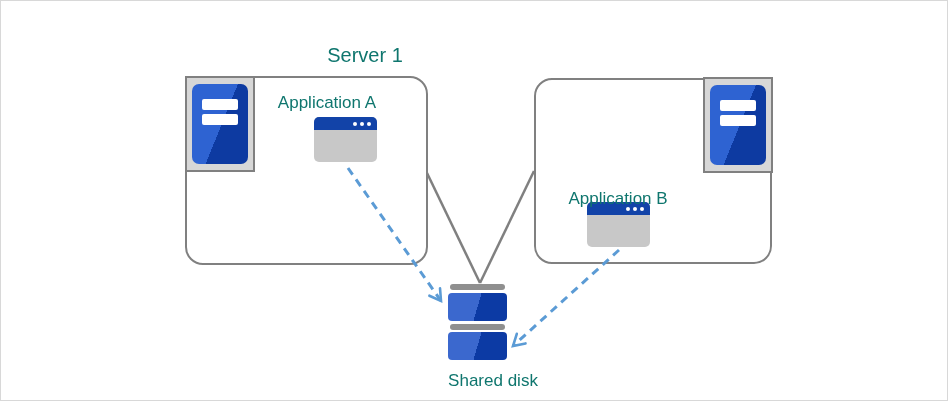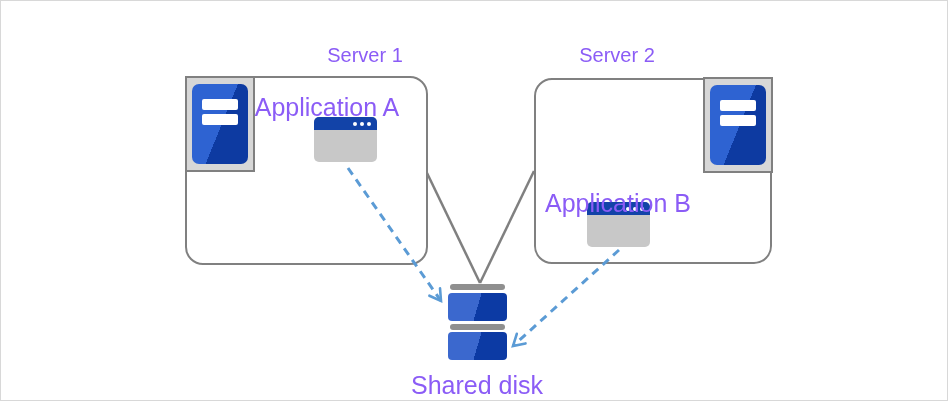--- a/index.html
+++ b/index.html
@@ -15,31 +15,31 @@
     background: #ffffff;
     border: 1px solid #d8d8d8;
     box-sizing: border-box;
     overflow: hidden;
   }
 
   
   .label {
     position: absolute;
     transform: translateX(-50%);
-    color: #8b5cf6;
+    color: #0f766e;
     white-space: nowrap;
     z-index: 7;
   }
   .label.server { font-size: 20px; }
-  .label.small  { font-size: 25px; }
+  .label.small  { font-size: 17px; }
   #server1-label     { left: 364px; top: 43px; }
   #server2-label     { left: 616px; top: 43px; }
   #app-a-label       { left: 326px; top: 92px; }
   #app-b-label       { left: 617px; top: 188px; }
-  #shared-disk-label { left: 476px; top: 370px; }
+  #shared-disk-label { left: 492px; top: 370px; }
 
   
   .group-box {
     position: absolute;
     border: 2.5px solid #808080;
     border-radius: 18px;
     background: #ffffff;
     box-sizing: border-box;
     z-index: 1;
   }
@@ -152,21 +152,20 @@
         <path d="M5,3.5 L16,10 L5,16.5" fill="none" stroke="#5b9bd5" stroke-width="2.6" stroke-linecap="round" stroke-linejoin="miter"></path>
       </marker>
     </defs>
     <path d="M426,172 L479,282" fill="none" stroke="#808080" stroke-width="2.5"></path>
     <path d="M533,170 L479,282" fill="none" stroke="#808080" stroke-width="2.5"></path>
     <path d="M347,167 L440,300" fill="none" stroke="#5b9bd5" stroke-width="3" stroke-dasharray="8 6" marker-end="url(#openArrow)"></path>
     <path d="M618,249 L512,345" fill="none" stroke="#5b9bd5" stroke-width="3" stroke-dasharray="8 6" marker-end="url(#openArrow)"></path>
   </svg>
 
   <div class="label server" id="server1-label">Server 1</div>
-  <div class="label server" id="server2-label">Server 2</div>
   <div class="label small" id="app-a-label">Application A</div>
   <div class="label small" id="app-b-label">Application B</div>
   <div class="label small" id="shared-disk-label">Shared disk</div>
 
   <div class="icon-frame" id="server1-icon-frame">
     <div class="server-glyph">
       <div class="server-slot"></div>
       <div class="server-slot"></div>
     </div>
   </div>

